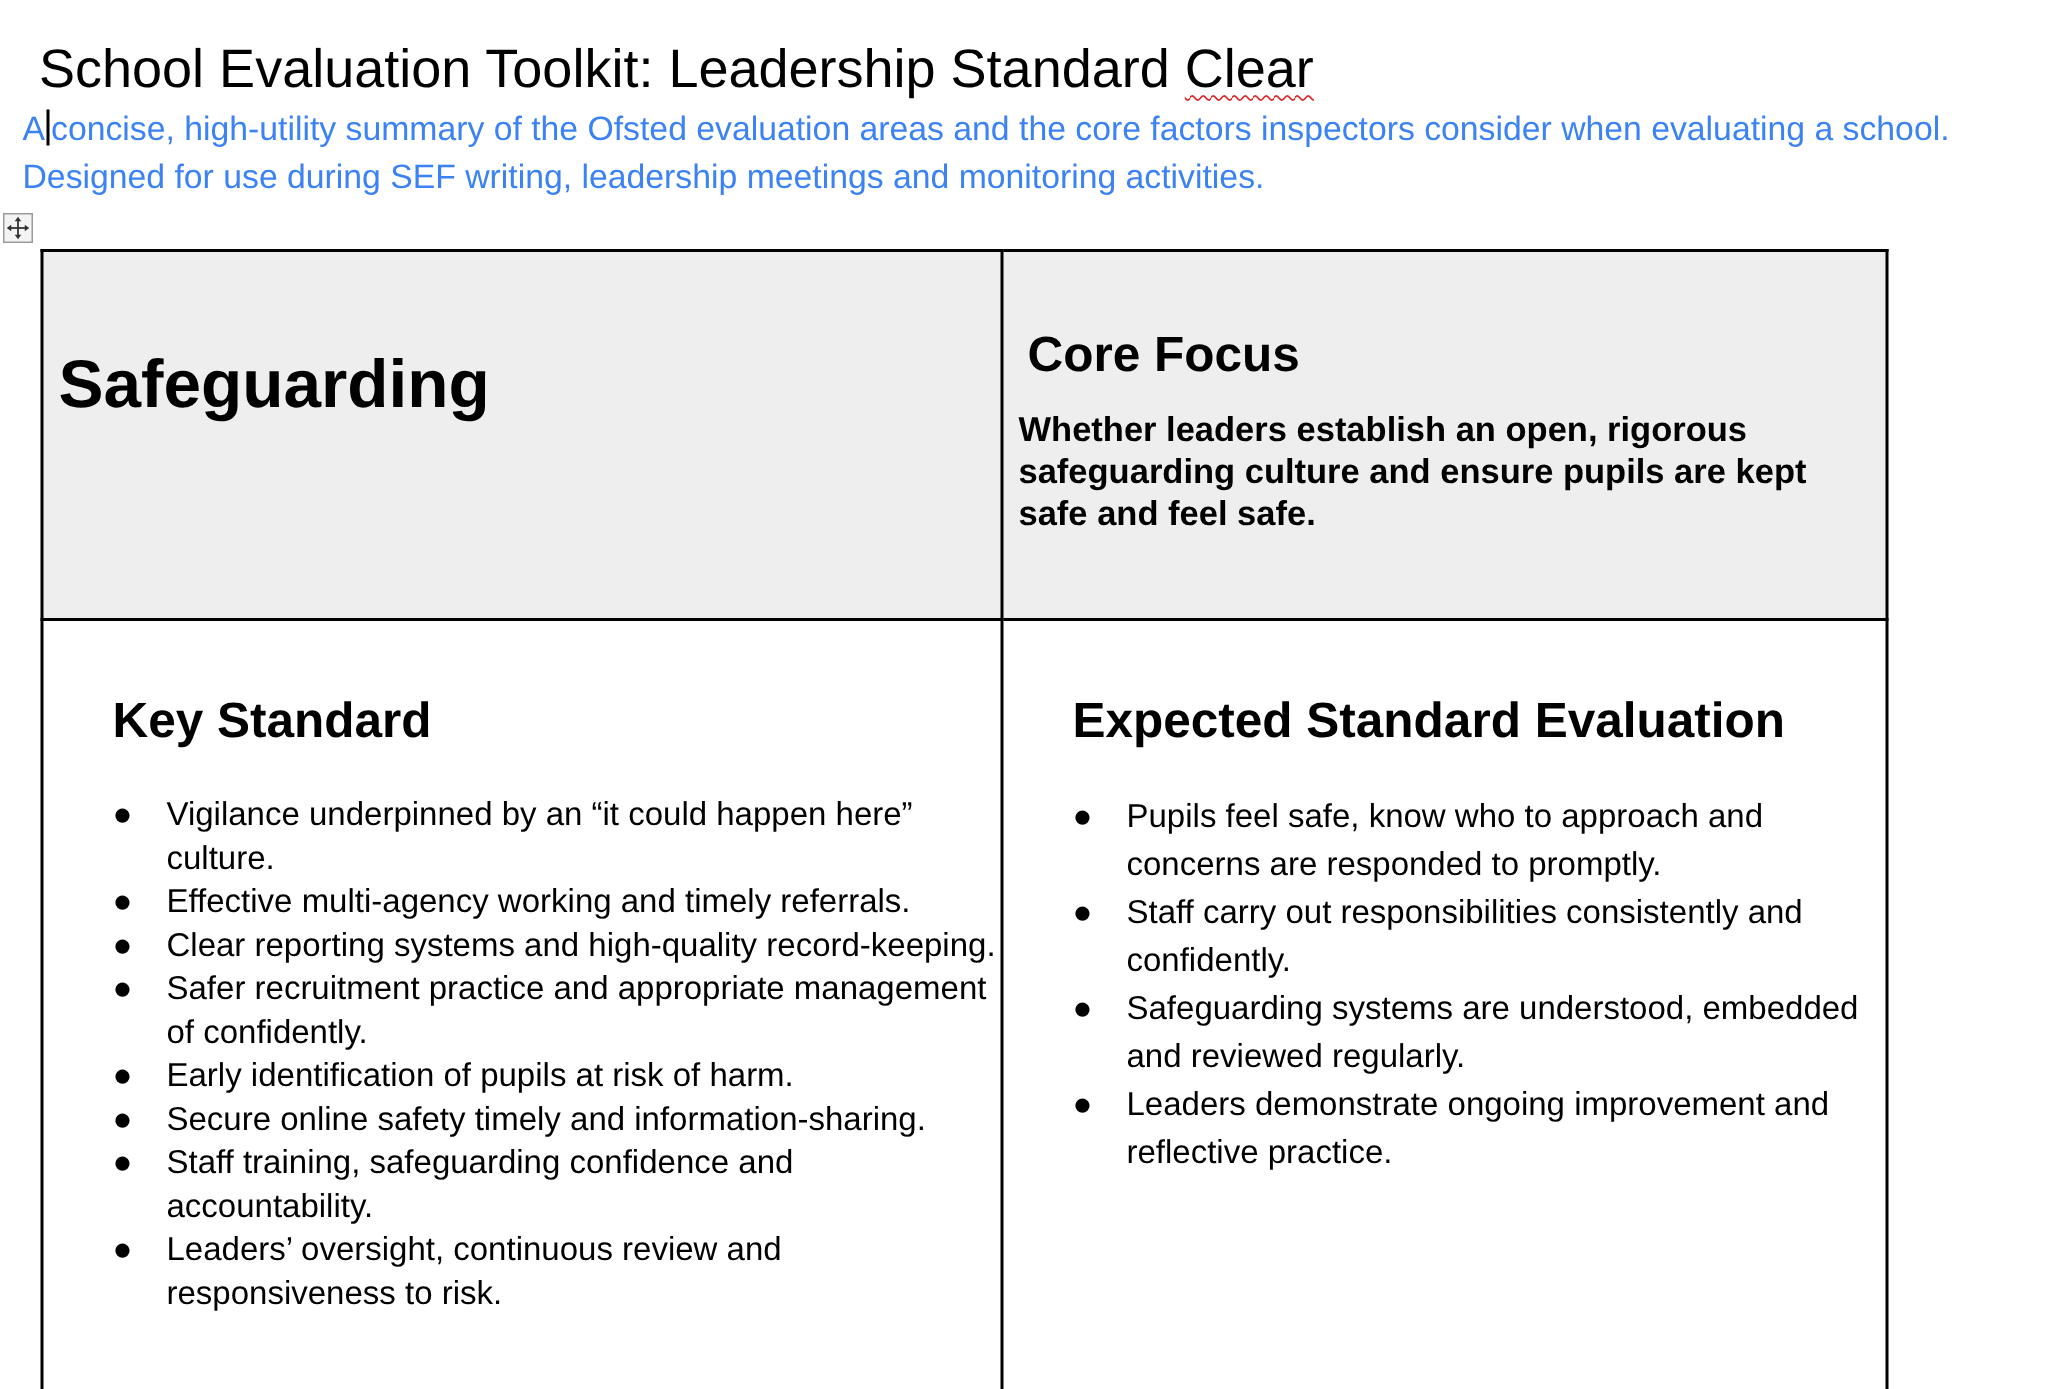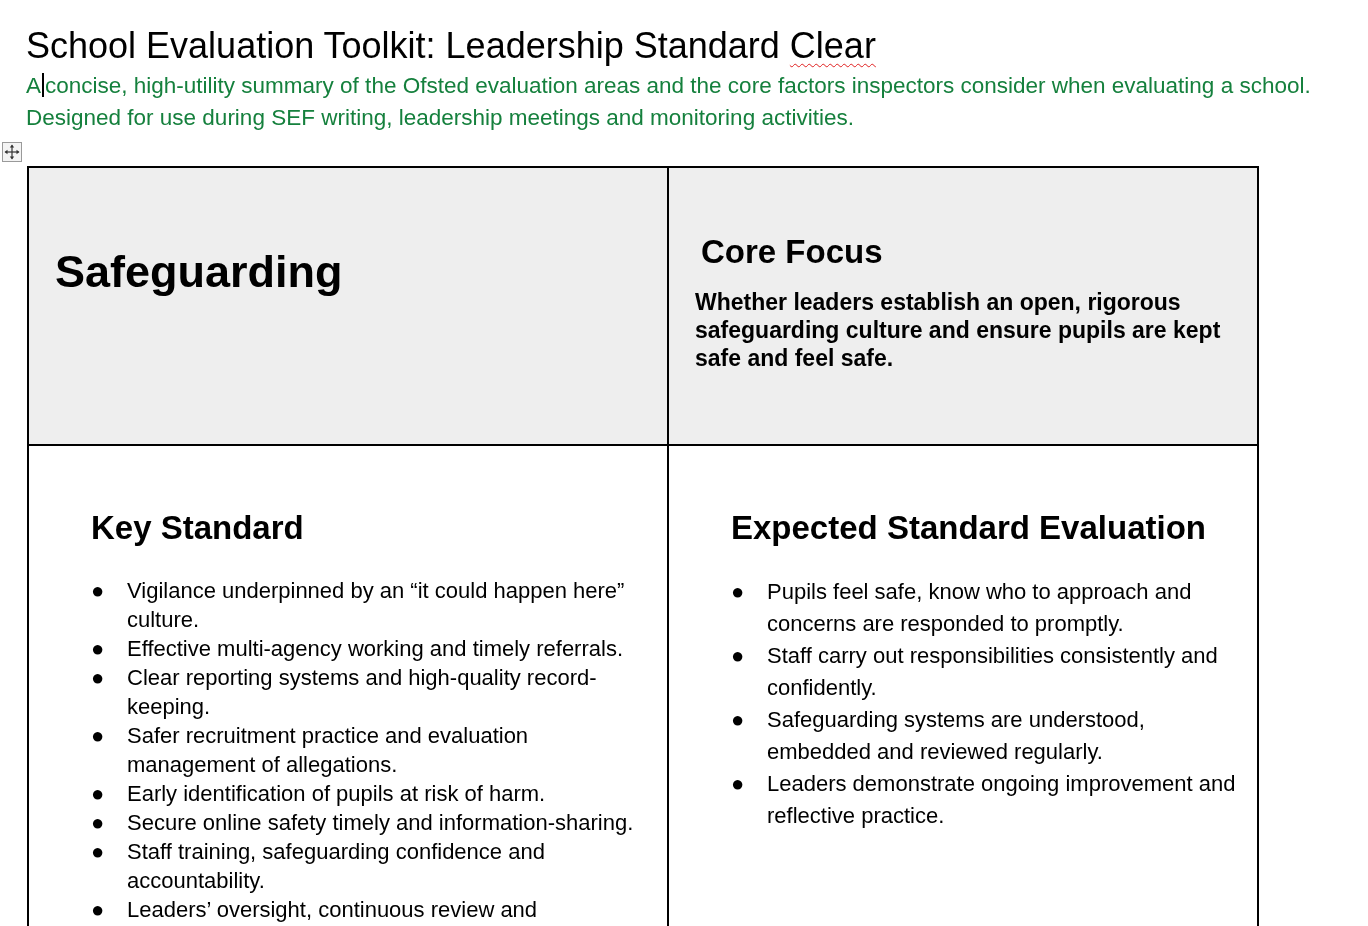--- a/index.html
+++ b/index.html
@@ -25,26 +25,26 @@
       margin: 0;
       white-space: nowrap;
     }
     .spell-error {
       text-decoration: underline wavy #e02020;
       text-decoration-thickness: 1px;
       text-underline-offset: 5px;
     }
     .subtitle {
       position: absolute;
-      left: 26px;
+      left: 15px;
       top: 70px;
       width: 1320px;
       font-size: 22.5px;
       line-height: 32px;
-      color: #15803d;
+      color: #3b82f6;
       margin: 0;
     }
     .caret {
       display: inline-block;
       width: 2px;
       height: 24px;
       background: #000;
       vertical-align: -4px;
       margin-left: 1px;
       margin-right: 1px;
@@ -67,21 +67,21 @@
       position: absolute;
       left: 27px;
       top: 166px;
       border-collapse: collapse;
       table-layout: fixed;
       width: 1231px;
     }
     table.eval-table td {
       border: 2px solid #000;
       vertical-align: top;
-      padding: 16px;
+      padding: 0;
     }
     .col-left { width: 640px; }
     .col-right { width: 590px; }
     .header-row td {
       background: #eeeeee;
       height: 244px;
     }
     .area-title {
       font-size: 45px;
       font-weight: bold;
@@ -168,21 +168,21 @@
       <div class="core-text">Whether leaders establish an open, rigorous safeguarding culture and ensure pupils are kept safe and feel safe.</div>
     </td>
   </tr>
   <tr class="body-row">
     <td>
       <div class="section-heading">Key Standard</div>
       <ul class="bullets kf-list">
         <li><span class="bullet">●</span><span>Vigilance underpinned by an “it could happen here” culture.</span></li>
         <li><span class="bullet">●</span><span>Effective multi-agency working and timely referrals.</span></li>
         <li><span class="bullet">●</span><span>Clear reporting systems and high-quality record-keeping.</span></li>
-        <li><span class="bullet">●</span><span>Safer recruitment practice and evaluation management of allegations.</span></li>
+        <li><span class="bullet">●</span><span>Safer recruitment practice and appropriate management of confidently.</span></li>
         <li><span class="bullet">●</span><span>Early identification of pupils at risk of harm.</span></li>
         <li><span class="bullet">●</span><span>Secure online safety timely and information-sharing.</span></li>
         <li><span class="bullet">●</span><span>Staff training, safeguarding confidence and accountability.</span></li>
         <li><span class="bullet">●</span><span>Leaders’ oversight, continuous review and responsiveness to risk.</span></li>
       </ul>
     </td>
     <td>
       <div class="section-heading">Expected Standard Evaluation</div>
       <ul class="bullets esi-list">
         <li><span class="bullet">●</span><span>Pupils feel safe, know who to approach and concerns are responded to promptly.</span></li>

